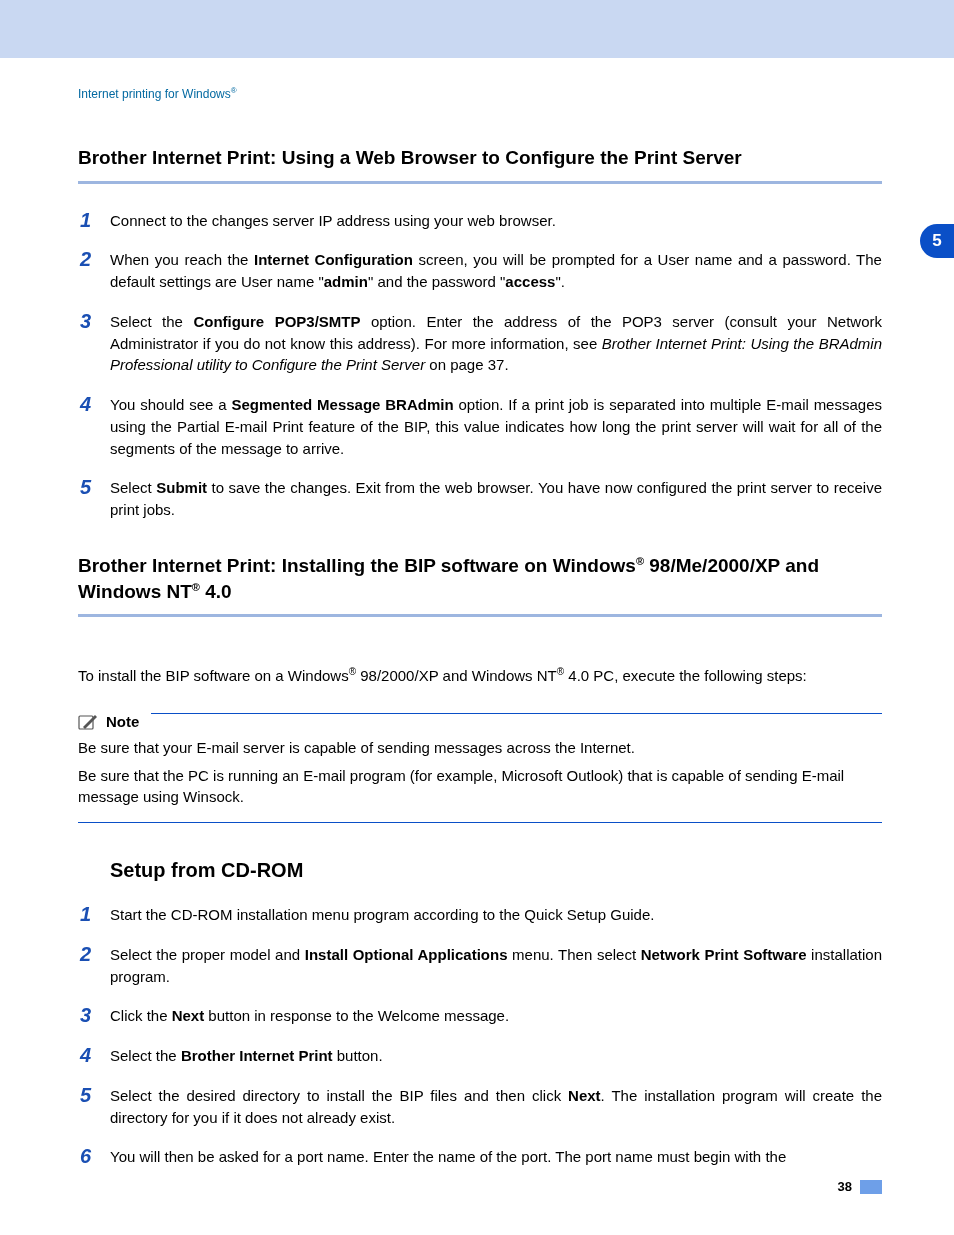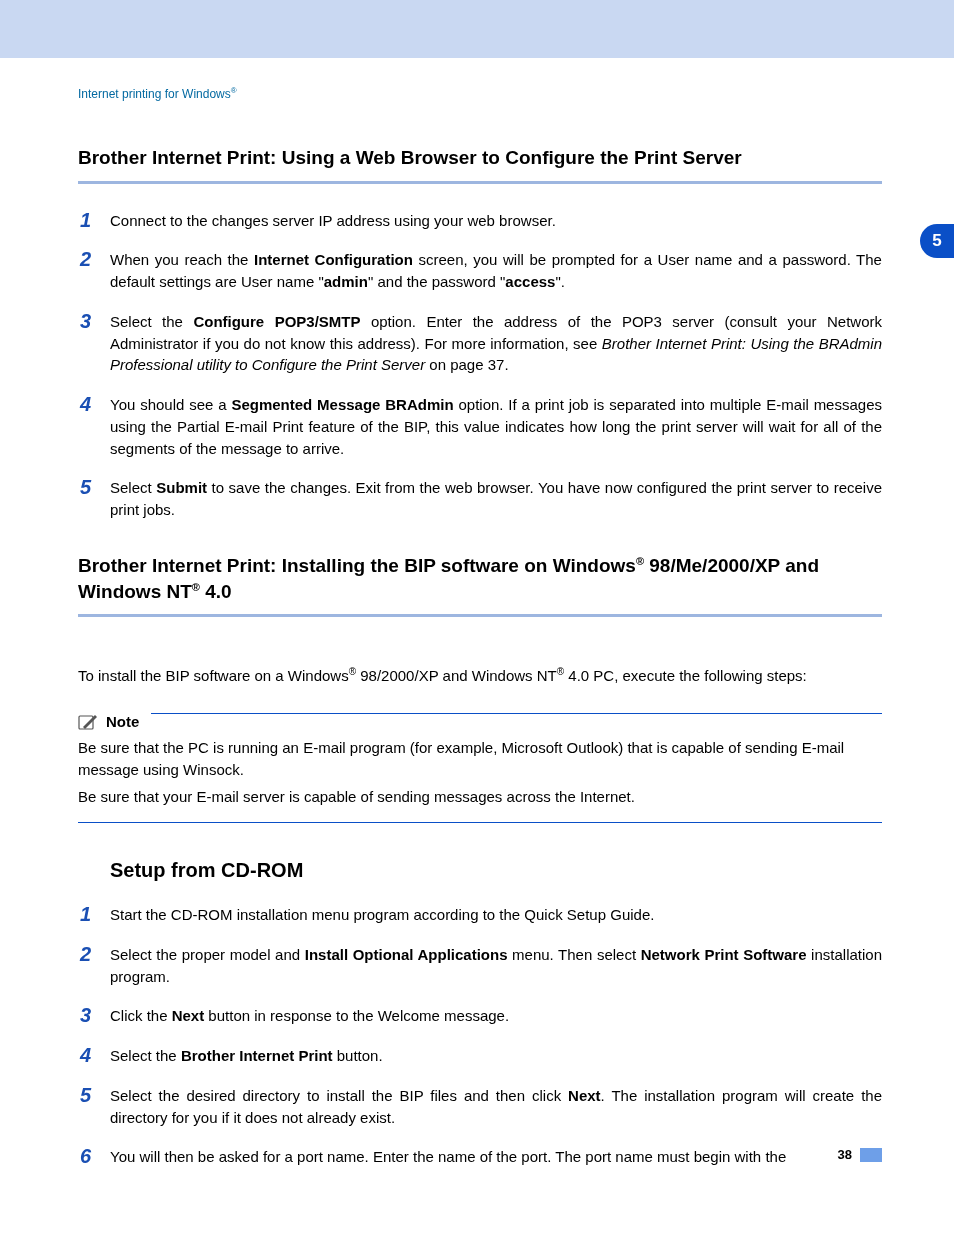--- a/index.html
+++ b/index.html
@@ -108,21 +108,21 @@
     border-top-left-radius: 17px;
     border-bottom-left-radius: 17px;
     display: flex;
     align-items: center;
     justify-content: center;
     font-weight: bold;
     font-size: 17px;
   }
   .page-footer {
     position: absolute;
-    bottom: 73px;
+    bottom: 41px;
     right: 72px;
     display: flex;
     align-items: center;
     gap: 8px;
   }
   .page-num { font-size: 13px; font-weight: bold; }
   .page-chip {
     width: 22px; height: 14px;
     background: #6e9fe8;
   }
@@ -162,22 +162,22 @@
     <div class="note-header">
       <span class="note-icon">
         <svg width="22" height="18" viewBox="0 0 22 18">
           <rect x="1" y="3" width="14" height="13" rx="1" fill="none" stroke="#555" stroke-width="1.2"></rect>
           <path d="M5 14 L17 2 L19 4 L7 16 Z" fill="#555"></path>
         </svg>
       </span>
       <span class="note-label">Note</span>
       <span class="note-rule"></span>
     </div>
+    <p class="note-text">Be sure that your E-mail server is capable of sending messages across the Internet.</p>
     <p class="note-text">Be sure that the PC is running an E-mail program (for example, Microsoft Outlook) that is capable of sending E-mail message using Winsock.</p>
-    <p class="note-text">Be sure that your E-mail server is capable of sending messages across the Internet.</p>
     <div class="note-bottom-rule"></div>
   </div>
 
   <h3 class="subsection">Setup from CD-ROM</h3>
 
   <ol class="steps">
     <li><span class="num">1</span><span>Start the CD-ROM installation menu program according to the Quick Setup Guide.</span></li>
     <li><span class="num">2</span><span>Select the proper model and <b>Install Optional Applications</b> menu. Then select <b>Network Print Software</b> installation program.</span></li>
     <li><span class="num">3</span><span>Click the <b>Next</b> button in response to the Welcome message.</span></li>
     <li><span class="num">4</span><span>Select the <b>Brother Internet Print</b> button.</span></li>

